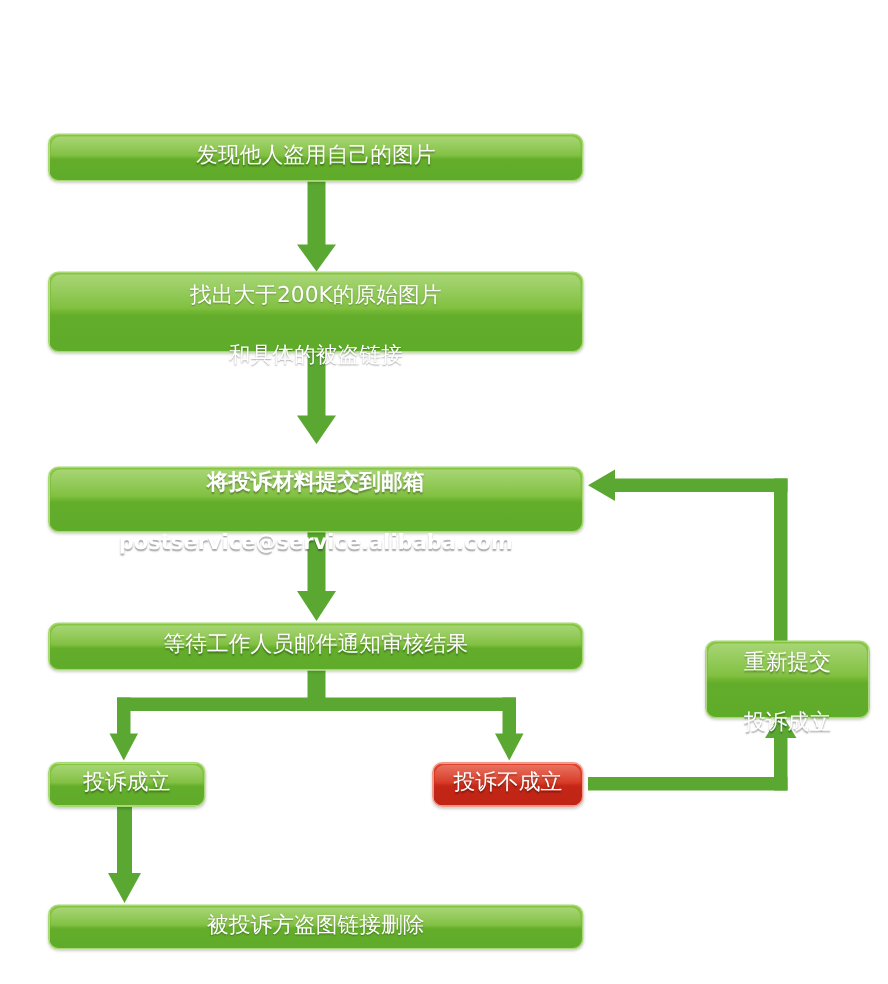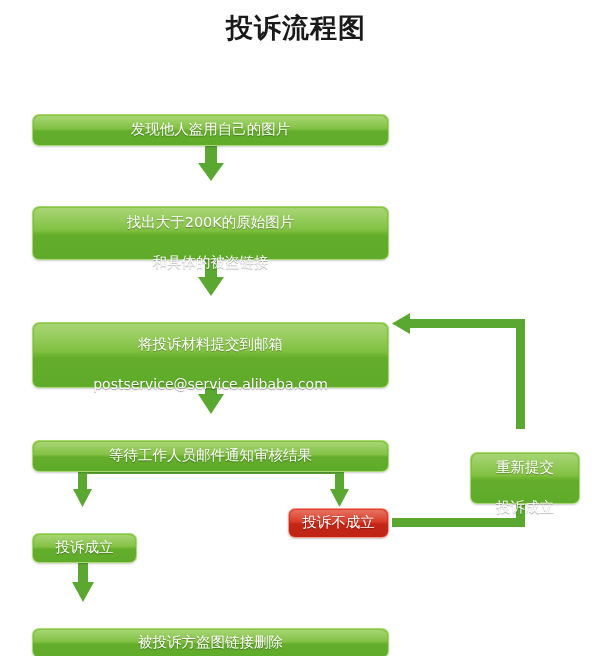--- a/index.html
+++ b/index.html
@@ -42,21 +42,20 @@
     line-height: 1.35;
     font-family: "DejaVu Sans", "Liberation Sans", sans-serif;
     text-shadow: 0 1px 1px rgba(0,0,0,0.35);
     box-shadow: 0 1px 2px rgba(0,0,0,0.20);
   }
   .node .label { display:block; padding: 0 6px; white-space: pre-line; }
   .node.green {
     background: linear-gradient(to bottom, #86c540 0%, #7cbe3a 45%, #63ad2b 55%, #5fab2a 100%);
     border: 1px solid #a8d873;
     outline: 1px solid rgba(255,255,255,0.0);
-    margin-top: 25px;
   }
   .node.green::after {
     content: "";
     position: absolute;
     left: 1px; right: 1px; top: 1px;
     height: 46%;
     border-radius: 6px 6px 3px 3px;
     background: linear-gradient(to bottom, rgba(255,255,255,0.28), rgba(255,255,255,0.02));
     pointer-events: none;
   }
@@ -80,21 +79,20 @@
     height: 656px;
     pointer-events: none;
   }
   .email-line { font-size: 14px; }
 </style>
 </head>
 <body>
 
 <div id="canvas">
 
-  <div class="title">投诉流程图</div>
 
   <svg class="connector" viewBox="0 0 592 656" width="592" height="656" xmlns="http://www.w3.org/2000/svg">
     <defs>
       <linearGradient id="arrowGrad" x1="0" y1="0" x2="1" y2="0">
         <stop offset="0%" stop-color="#6ab534"></stop>
         <stop offset="50%" stop-color="#57a52f"></stop>
         <stop offset="100%" stop-color="#4d9a29"></stop>
       </linearGradient>
     </defs>
     <g fill="#5aa832" stroke="none">
@@ -146,21 +144,21 @@
     <span class="label">发现他人盗用自己的图片</span>
   </div>
 
   <div class="node green" style="left:32px; top:181px; width:357px; height:54px;">
     <span class="label">
       <span>找出大于200K的原始图片</span><br>
       <span>和具体的被盗链接</span>
     </span>
   </div>
 
-  <div class="node green" style="left:32px; top:297px; width:357px; height:66px;">
+  <div class="node green" style="left:32px; top:311px; width:357px; height:44px;font-weight:bold;">
     <span class="label">
       <span>将投诉材料提交到邮箱</span><br>
       <span class="email-line">postservice@service.alibaba.com</span>
     </span>
   </div>
 
   <div class="node green" style="left:32px; top:415px; width:357px; height:32px;">
     <span class="label">等待工作人员邮件通知审核结果</span>
   </div>
 

